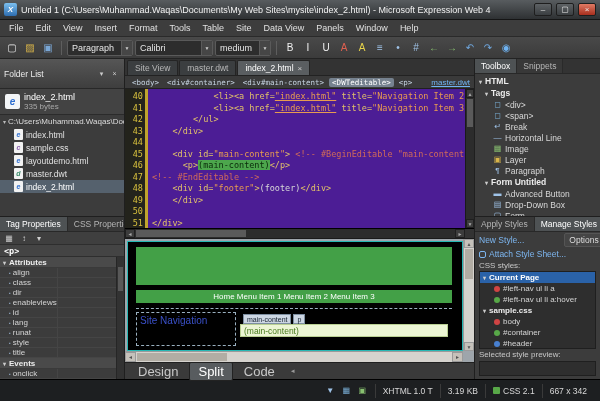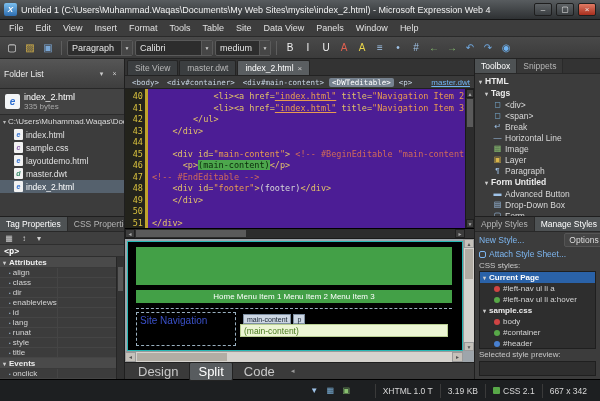--- a/index.html
+++ b/index.html
@@ -145,21 +145,21 @@
   .sl-group { height:11px; display:flex; align-items:center; gap:3px; padding-left:3px; font-weight:bold; color:#ececec; white-space:nowrap; }
   .sl-group.selected { background:#2a62a8; color:#fff; }
   .sl-item { height:11px; display:flex; align-items:center; gap:3px; padding-left:14px; color:#d5d5d5; white-space:nowrap; overflow:hidden; }
   .sl-dot { width:6px; height:6px; border-radius:50%; flex:none; }
   .style-preview { flex:1; margin:1px 4px 3px; background:#2e2e2e; border:1px solid #1f1f1f; }
 
   
   .statusbar { height:22px; background:#1d1f21; border-top:1px solid #000; display:flex; align-items:center; padding:0 6px; font-size:8.5px; color:#d8d8d8; }
   .sb-icons { display:flex; align-items:center; gap:3px; margin-right:6px; }
   .sb-icons .tb-btn { min-width:13px; height:13px; font-size:8px; }
-  .sb-items { display:flex; align-items:center; height:14px;margin-left:16px; }
+  .sb-items { display:flex; align-items:center; height:14px; }
   .sb-item { display:flex; align-items:center; gap:3px; padding:0 7px; border-left:1px solid #3a3a3a; height:14px; white-space:nowrap; }
   .sb-dot { width:7px; height:7px; border-radius:1px; flex:none; }
 </style>
 </head>
 <body>
 
 <div class="app">
 
   <div class="titlebar">
     <div class="app-icon">X</div>

